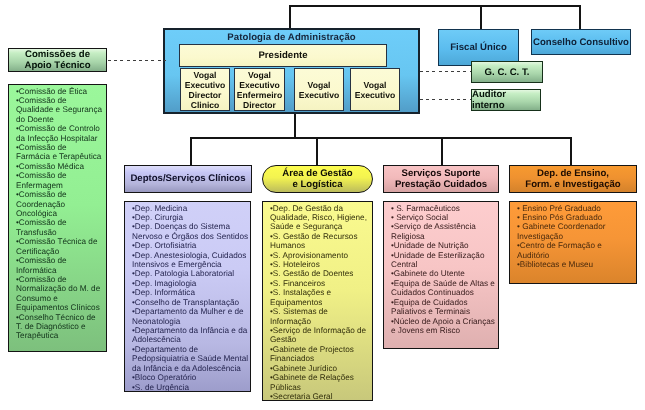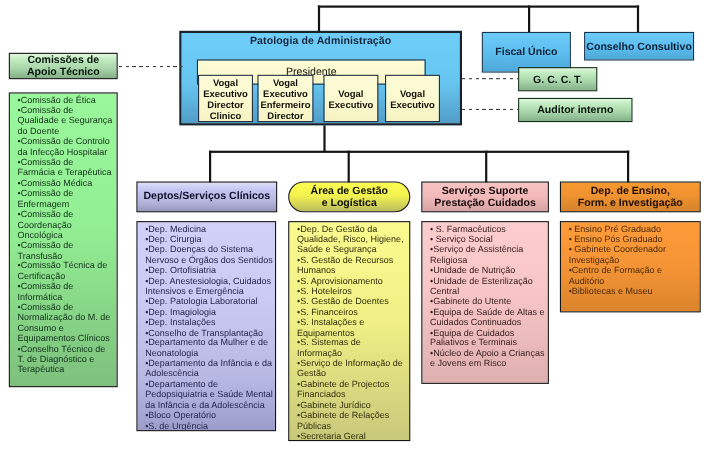--- a/index.html
+++ b/index.html
@@ -13,21 +13,21 @@
   
   #board{left:163px;top:28px;width:257px;height:86px;
         background:linear-gradient(180deg,#6ecdf9 0%,#67c6f1 55%,#519dc8 100%);
         border:2px solid #16222c;}
   #board-title{position:absolute;left:163px;top:32px;width:257px;height:14px;
         text-align:center;font-size:9.6px;font-weight:bold;color:#16253b;
         letter-spacing:.1px;}
   #president{left:179px;top:44px;width:208px;height:23px;
         background:linear-gradient(180deg,#fcfbd6 0%,#fbf9ce 60%,#f5f3c2 100%);
         border:1.6px solid #263243;display:flex;align-items:center;
-        justify-content:center;font-size:9.6px;font-weight:normal;color:#12120a;margin-top:10px;}
+        justify-content:center;font-size:9.6px;font-weight:bold;color:#12120a;}
   .vogal{background:linear-gradient(180deg,#fcfbd6 0%,#fbf9ce 60%,#f5f3c2 100%);
         border:1.6px solid #263243;display:flex;align-items:center;
         justify-content:center;text-align:center;font-size:8.6px;font-weight:bold;
         color:#12120a;line-height:10px;padding:0 1px;}
 
   
   .bluebox{background:linear-gradient(180deg,#6ecbf7 0%,#5bbcee 55%,#4da8d8 100%);
         border:1.8px solid #12344f;display:flex;align-items:center;
         justify-content:center;font-size:9.6px;font-weight:bold;color:#0f2036;}
 
@@ -71,21 +71,21 @@
   <div id="board-title">Patologia de Administração</div>
   <div id="president" class="abs">Presidente</div>
   <div class="abs vogal" style="left:180px;top:68px;width:50px;height:43px;">Vogal Executivo Director Clinico</div>
   <div class="abs vogal" style="left:234px;top:68px;width:51px;height:43px;">Vogal Executivo Enfermeiro Director</div>
   <div class="abs vogal" style="left:294px;top:68px;width:50px;height:43px;">Vogal Executivo</div>
   <div class="abs vogal" style="left:350px;top:68px;width:50px;height:43px;">Vogal Executivo</div>
 
   <div class="abs bluebox" style="left:438px;top:29px;width:81px;height:37px;">Fiscal Único</div>
   <div class="abs bluebox" style="left:531px;top:29px;width:100px;height:26px;">Conselho Consultivo</div>
   <div class="abs greenbox" style="left:471px;top:61px;width:72px;height:22px;">G. C. C. T.</div>
-  <div class="abs greenbox" style="left:471px;top:89px;width:104px;height:22px;">Auditor interno</div>
+  <div class="abs greenbox" style="left:471px;top:89px;width:70px;height:22px;">Auditor interno</div>
   <div class="dash" style="left:420px;top:70.5px;width:51px;"></div>
   <div class="dash" style="left:420px;top:98.5px;width:51px;"></div>
   <div class="dash" style="left:108px;top:59.5px;width:58px;"></div>
 
   <div class="ln" style="left:294px;top:114px;width:2px;height:24px;"></div>
   <div class="ln" style="left:190px;top:137px;width:382px;height:2px;"></div>
   <div class="ln" style="left:190px;top:137px;width:2px;height:29px;"></div>
   <div class="ln" style="left:316px;top:137px;width:2px;height:29px;"></div>
   <div class="ln" style="left:441px;top:137px;width:2px;height:29px;"></div>
   <div class="ln" style="left:570px;top:137px;width:2px;height:29px;"></div>
@@ -109,21 +109,21 @@
 
   <div class="abs colhdr hdr-purple" style="left:124px;top:165px;width:128px;height:28px;">Deptos/Serviços Clínicos</div>
   <div class="abs colbody body-purple" style="left:124px;top:201px;width:127px;height:191px;">
       <div>•Dep. Medicina</div>
       <div>•Dep. Cirurgia</div>
       <div>•Dep. Doenças do Sistema Nervoso e Órgãos dos Sentidos</div>
       <div>•Dep. Ortofisiatria</div>
       <div>•Dep. Anestesiologia, Cuidados Intensivos e Emergência</div>
       <div>•Dep. Patologia Laboratorial</div>
       <div>•Dep. Imagiologia</div>
-      <div>•Dep. Instalações</div>
+      <div>•Dep. Informática</div>
       <div>•Conselho de Transplantação</div>
       <div>•Departamento da Mulher e de Neonatologia</div>
       <div>•Departamento da Infância e da Adolescência</div>
       <div>•Departamento de Pedopsiquiatria e Saúde Mental da Infância e da Adolescência</div>
       <div>•Bloco Operatório</div>
       <div>•S. de Urgência</div>
     </div>
 
   <div class="abs colhdr hdr-yellow" style="left:262px;top:165px;width:111px;height:28px;border-radius:14px;">Área de Gestão
 e Logística</div>

